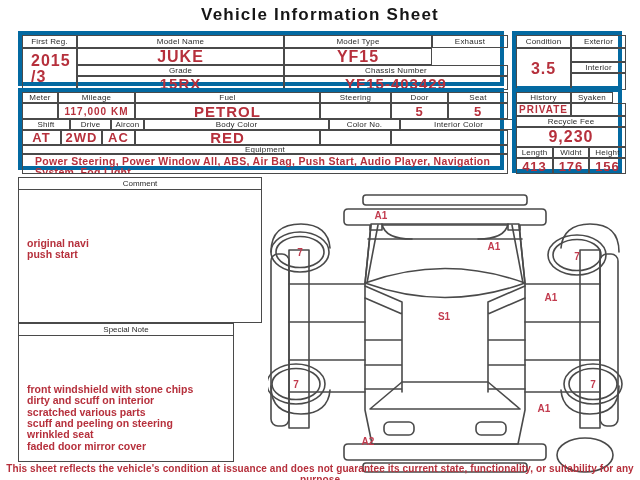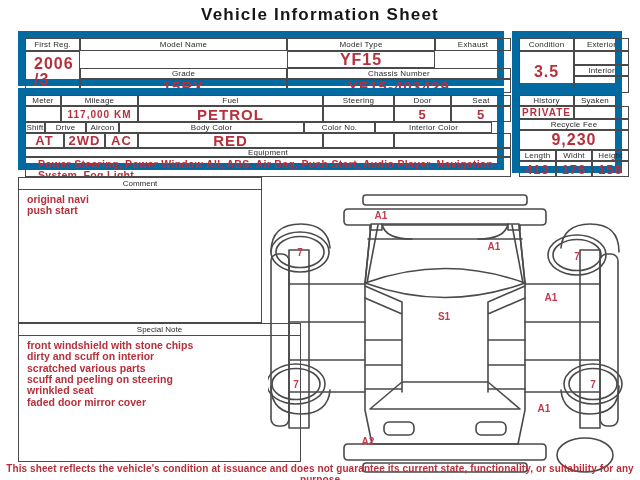--- a/index.html
+++ b/index.html
@@ -1,40 +1,40 @@
 <!DOCTYPE html>
 <html><head>
 <meta charset="utf-8">
 <style>
   html,body{margin:0;padding:0;background:#888;}
   #sheet{position:relative;width:640px;height:480px;background:#ffffff;overflow:hidden;
          font-family:"Liberation Sans",sans-serif;color:#222;}
   .abs{position:absolute;box-sizing:border-box;}
   
-  .tbl{border:7px solid #0369a1;background:#fff;}
+  .tbl{border:4px solid #0369a1;background:#fff;}
   .cell{box-sizing:border-box;border:1px solid #4a4a4a;display:flex;align-items:center;justify-content:center;overflow:hidden;}
   .lab{font-size:8px;color:#2b2b2b;letter-spacing:.2px;white-space:nowrap;}
   .val{font-weight:bold;color:#b6303c;letter-spacing:1px;white-space:nowrap;}
   .v16{font-size:16px;} .v15{font-size:15px;} .v13{font-size:13px;} .v10{font-size:10px;}
   
   #t1{left:18px;top:31px;width:486px;height:55px;display:grid;
       grid-template-columns:55px 207px 148px 76px;grid-template-rows:13px 17px 11px 14px;}
   
   #t2{left:512px;top:31px;width:110px;height:59px;display:grid;
       grid-template-columns:55px 55px;grid-template-rows:13px 14px 11px 17px;}
   
   .frow{display:flex;}
   #t3{left:18px;top:88px;width:486px;height:82px;display:flex;flex-direction:column;}
   #t4{left:512px;top:88px;width:110px;height:85px;display:flex;flex-direction:column;}
   #t3 .cell,#t4 .cell{flex:none;}
   
   .notebox{border:1px solid #4a4a4a;background:#fff;}
   .notehead{height:11px;border-bottom:1px solid #4a4a4a;display:flex;align-items:center;justify-content:center;
             font-size:8px;color:#2b2b2b;}
-  .notebody{padding:4px 8px;font-size:10.5px;font-weight:bold;color:#b6303c;line-height:1.08;white-space:pre-line;}
+  .notebody{padding:4px 8px;font-size:10.5px;font-weight:bold;color:#b6303c;line-height:1.08;white-space:pre-line;margin-top:44px;}
   #footer{left:0;top:463px;width:640px;text-align:center;font-size:10px;font-weight:bold;color:#b6303c;letter-spacing:.1px;}
   #title{left:0;top:5px;width:640px;text-align:center;font-size:17px;font-weight:bold;color:#161616;letter-spacing:1.2px;}
   
   #diag{left:268px;top:192px;width:357px;height:282px;}
   #diag svg{display:block;width:100%;height:100%;}
   .mark{font-family:"Liberation Sans",sans-serif;font-size:10px;font-weight:bold;fill:#c23b4e;}
   
   #equipText{display:block;padding:1px 12px;font-size:10.5px;font-weight:bold;color:#b6303c;
              line-height:1.0;letter-spacing:.3px;word-break:break-all;white-space:normal;text-align:left;
              align-items:flex-start;justify-content:flex-start;}
@@ -43,25 +43,26 @@
 </style>
 </head>
 <body>
 
 <div id="sheet">
 
   <div id="title" class="abs">Vehicle Information Sheet</div>
 
   <div id="t1" class="abs tbl">
     <div class="cell lab" style="grid-area:1/1">First Reg.</div>
-    <div class="cell val v16 preline left" style="grid-area:2/1/5/2">2006
+    <div class="cell val v16 preline left" style="grid-area:2/1/5/2">2015
 /3</div>
     <div class="cell lab" style="grid-area:1/2">Model Name</div>
     <div class="cell lab" style="grid-area:1/3">Model Type</div>
     <div class="cell lab" style="grid-area:1/4">Exhaust</div>
+    <div class="cell val v16" style="grid-area:2/2">JUKE</div>
     <div class="cell val v16" style="grid-area:2/3">YF15</div>
     <div class="cell lab" style="grid-area:3/2">Grade</div>
     <div class="cell lab" style="grid-area:3/3/4/5">Chassis Number</div>
     <div class="cell val v15" style="grid-area:4/2">15RX</div>
     <div class="cell val v15" style="grid-area:4/3/5/5">YF15-403429</div>
   </div>
 
   <div id="t2" class="abs tbl">
     <div class="cell lab" style="grid-area:1/1">Condition</div>
     <div class="cell val v16" style="grid-area:2/1/5/2">3.5</div>
@@ -82,21 +83,21 @@
     </div>
     <div class="frow" style="height:16px">
       <div class="cell" style="width:36px"></div>
       <div class="cell val v10" style="width:77px">117,000 KM</div>
       <div class="cell val v15" style="width:185px">PETROL</div>
       <div class="cell" style="width:71px"></div>
       <div class="cell val v13" style="width:57px">5</div>
       <div class="cell val v13" style="width:60px">5</div>
     </div>
     <div class="frow" style="height:11px">
-      <div class="cell lab" style="width:20px">Shift</div>
+      <div class="cell lab" style="width:48px">Shift</div>
       <div class="cell lab" style="width:41px">Drive</div>
       <div class="cell lab" style="width:33px">Aircon</div>
       <div class="cell lab" style="width:185px">Body Color</div>
       <div class="cell lab" style="width:71px">Color No.</div>
       <div class="cell lab" style="width:117px">Interior Color</div>
     </div>
     <div class="frow" style="height:15px">
       <div class="cell val v13" style="width:39px">AT</div>
       <div class="cell val v13" style="width:41px">2WD</div>
       <div class="cell val v13" style="width:33px">AC</div>
@@ -138,21 +139,21 @@
       <div class="cell val v13" style="width:37px">156</div>
     </div>
   </div>
 
   <div class="abs notebox" style="left:18px;top:177px;width:244px;height:146px">
     <div class="notehead">Comment</div>
     <div class="notebody">original navi
 push start</div>
   </div>
 
-  <div class="abs notebox" style="left:18px;top:323px;width:283px;height:139px">
+  <div class="abs notebox" style="left:18px;top:323px;width:216px;height:139px">
     <div class="notehead">Special Note</div>
     <div class="notebody">front windshield with stone chips
 dirty and scuff on interior
 scratched various parts
 scuff and peeling on steering
 wrinkled seat
 faded door mirror cover</div>
   </div>
 
   <div id="diag" class="abs">

